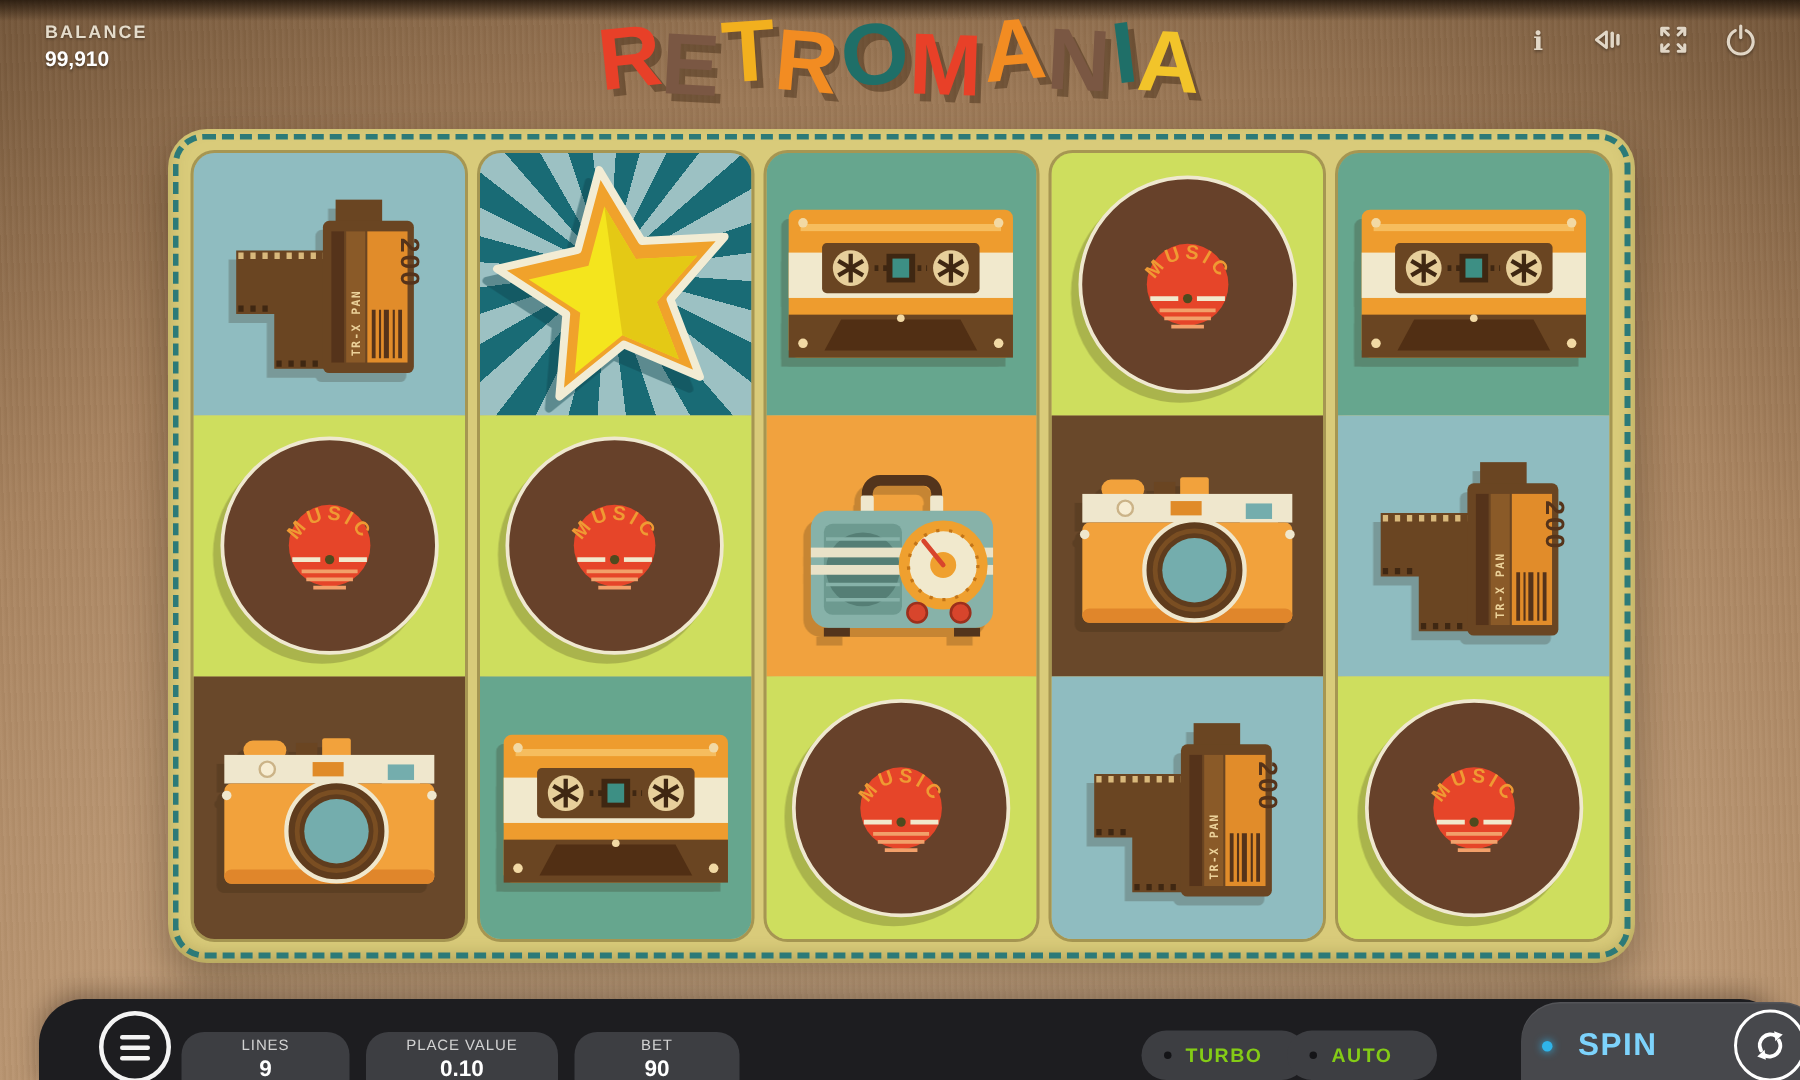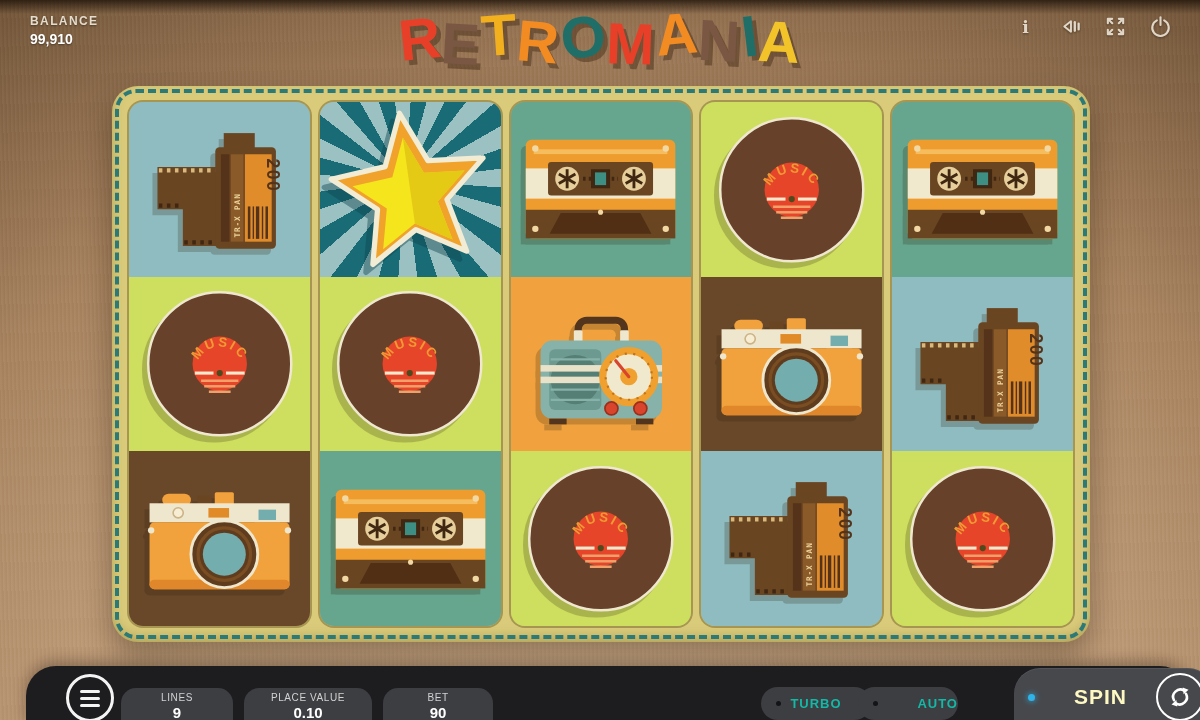--- a/index.html
+++ b/index.html
@@ -49,29 +49,29 @@
   .statpill { position:absolute; top:22px; height:46px; background:var(--pill); border-radius:15px;
               display:flex; flex-direction:column; align-items:center; padding-top:4px; cursor:pointer; }
   .pill-lines { left:95px;  width:112px; }
   .pill-coin  { left:218px; width:128px; }
   .pill-bet   { left:357px; width:110px; }
   .plabel { font-size:10px; font-weight:normal; letter-spacing:.6px; color:#d2d2d2; }
   .pvalue { font-size:15px; font-weight:bold; color:#ffffff; margin-top:1px; }
   .togglepill { position:absolute; top:21px; height:33px; background:var(--pill); border:none;
                 border-radius:17px; cursor:pointer; display:flex; align-items:center; justify-content:center; }
   .pill-turbo { left:735px; width:110px; }
-  .pill-auto  { left:832px; width:100px;justify-content:flex-end; }
+  .pill-auto  { left:832px; width:100px; }
   .tdot { position:absolute; left:15px; width:5px; height:5px; border-radius:50%; background:#141417; }
-  .tlabel { font-size:13px; font-weight:bold; letter-spacing:1px; color:#14b8a6; }
+  .tlabel { font-size:13px; font-weight:bold; letter-spacing:1px; color:#84cc16; }
   .spinwrap { position:absolute; left:988px; top:2px; width:200px; height:58px;
               background:var(--spin-pill); border-radius:26px 26px 0 0; cursor:pointer;
               display:flex; align-items:center; box-shadow:inset 0 1px 0 rgba(255,255,255,.07); }
   .sdot { width:7px; height:7px; border-radius:50%; background:var(--accent); margin-left:14px;
           box-shadow:0 0 6px var(--accent); }
-  .slabel { font-size:21px; font-weight:bold; letter-spacing:1px; color:#fef9c3; margin-left:39px; }
+  .slabel { font-size:21px; font-weight:bold; letter-spacing:1px; color:#7dd3fc; margin-left:17px; }
   .spinicon { margin-left:auto; margin-right:10px; width:48px; height:48px; border-radius:50%;
               border:2.5px solid #ffffff; display:flex; align-items:center; justify-content:center; }
   .spinicon svg { width:30px; height:30px; }
 </style>
 </head>
 <body>
 
 <div id="stage" style="--frame: #d9cb7a; --stitch: #2c7a78; --cell-blue: #8fbcc0; --cell-lime: #cede5e; --cell-teal: #66a68e; --cell-orange: #f1a23e; --cell-brown: #69482a; --burst-dark: #196b75; --burst-light: #9cc1c3; --bar: #1d1d20; --pill: #3d3e42; --spin-pill: #47484c; --accent: #2fb4e9;">
 
   <div class="balance">

